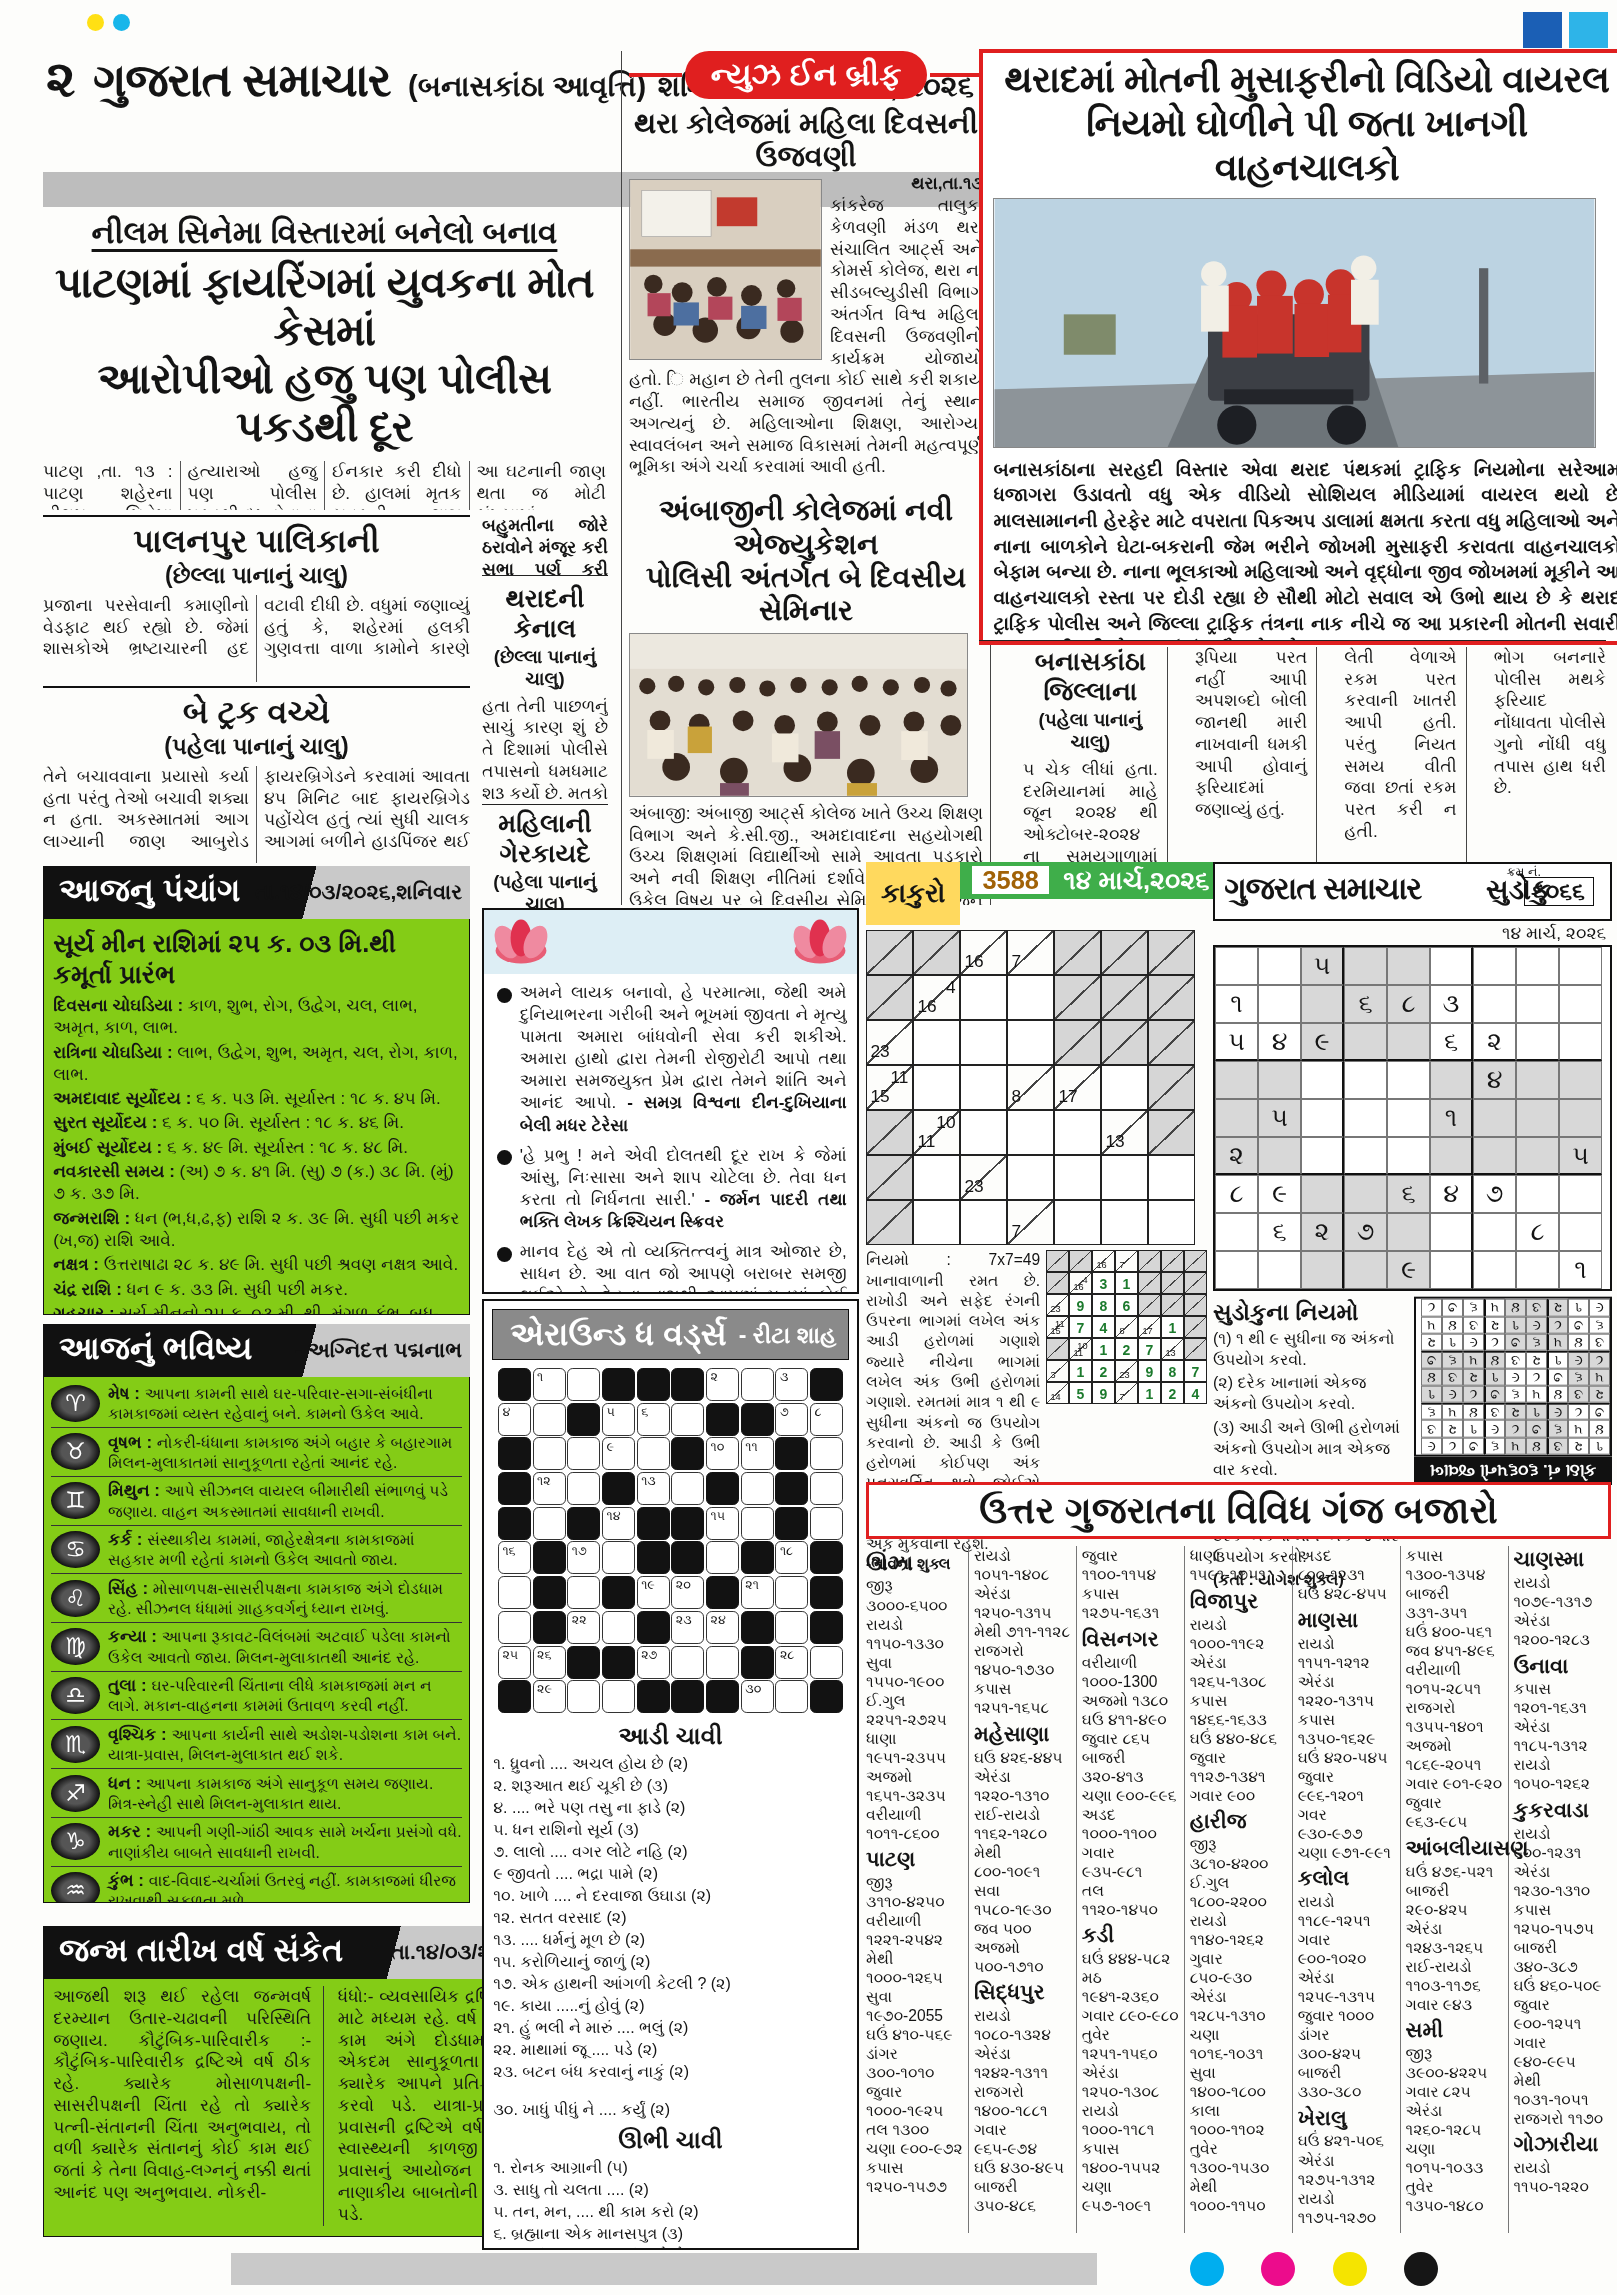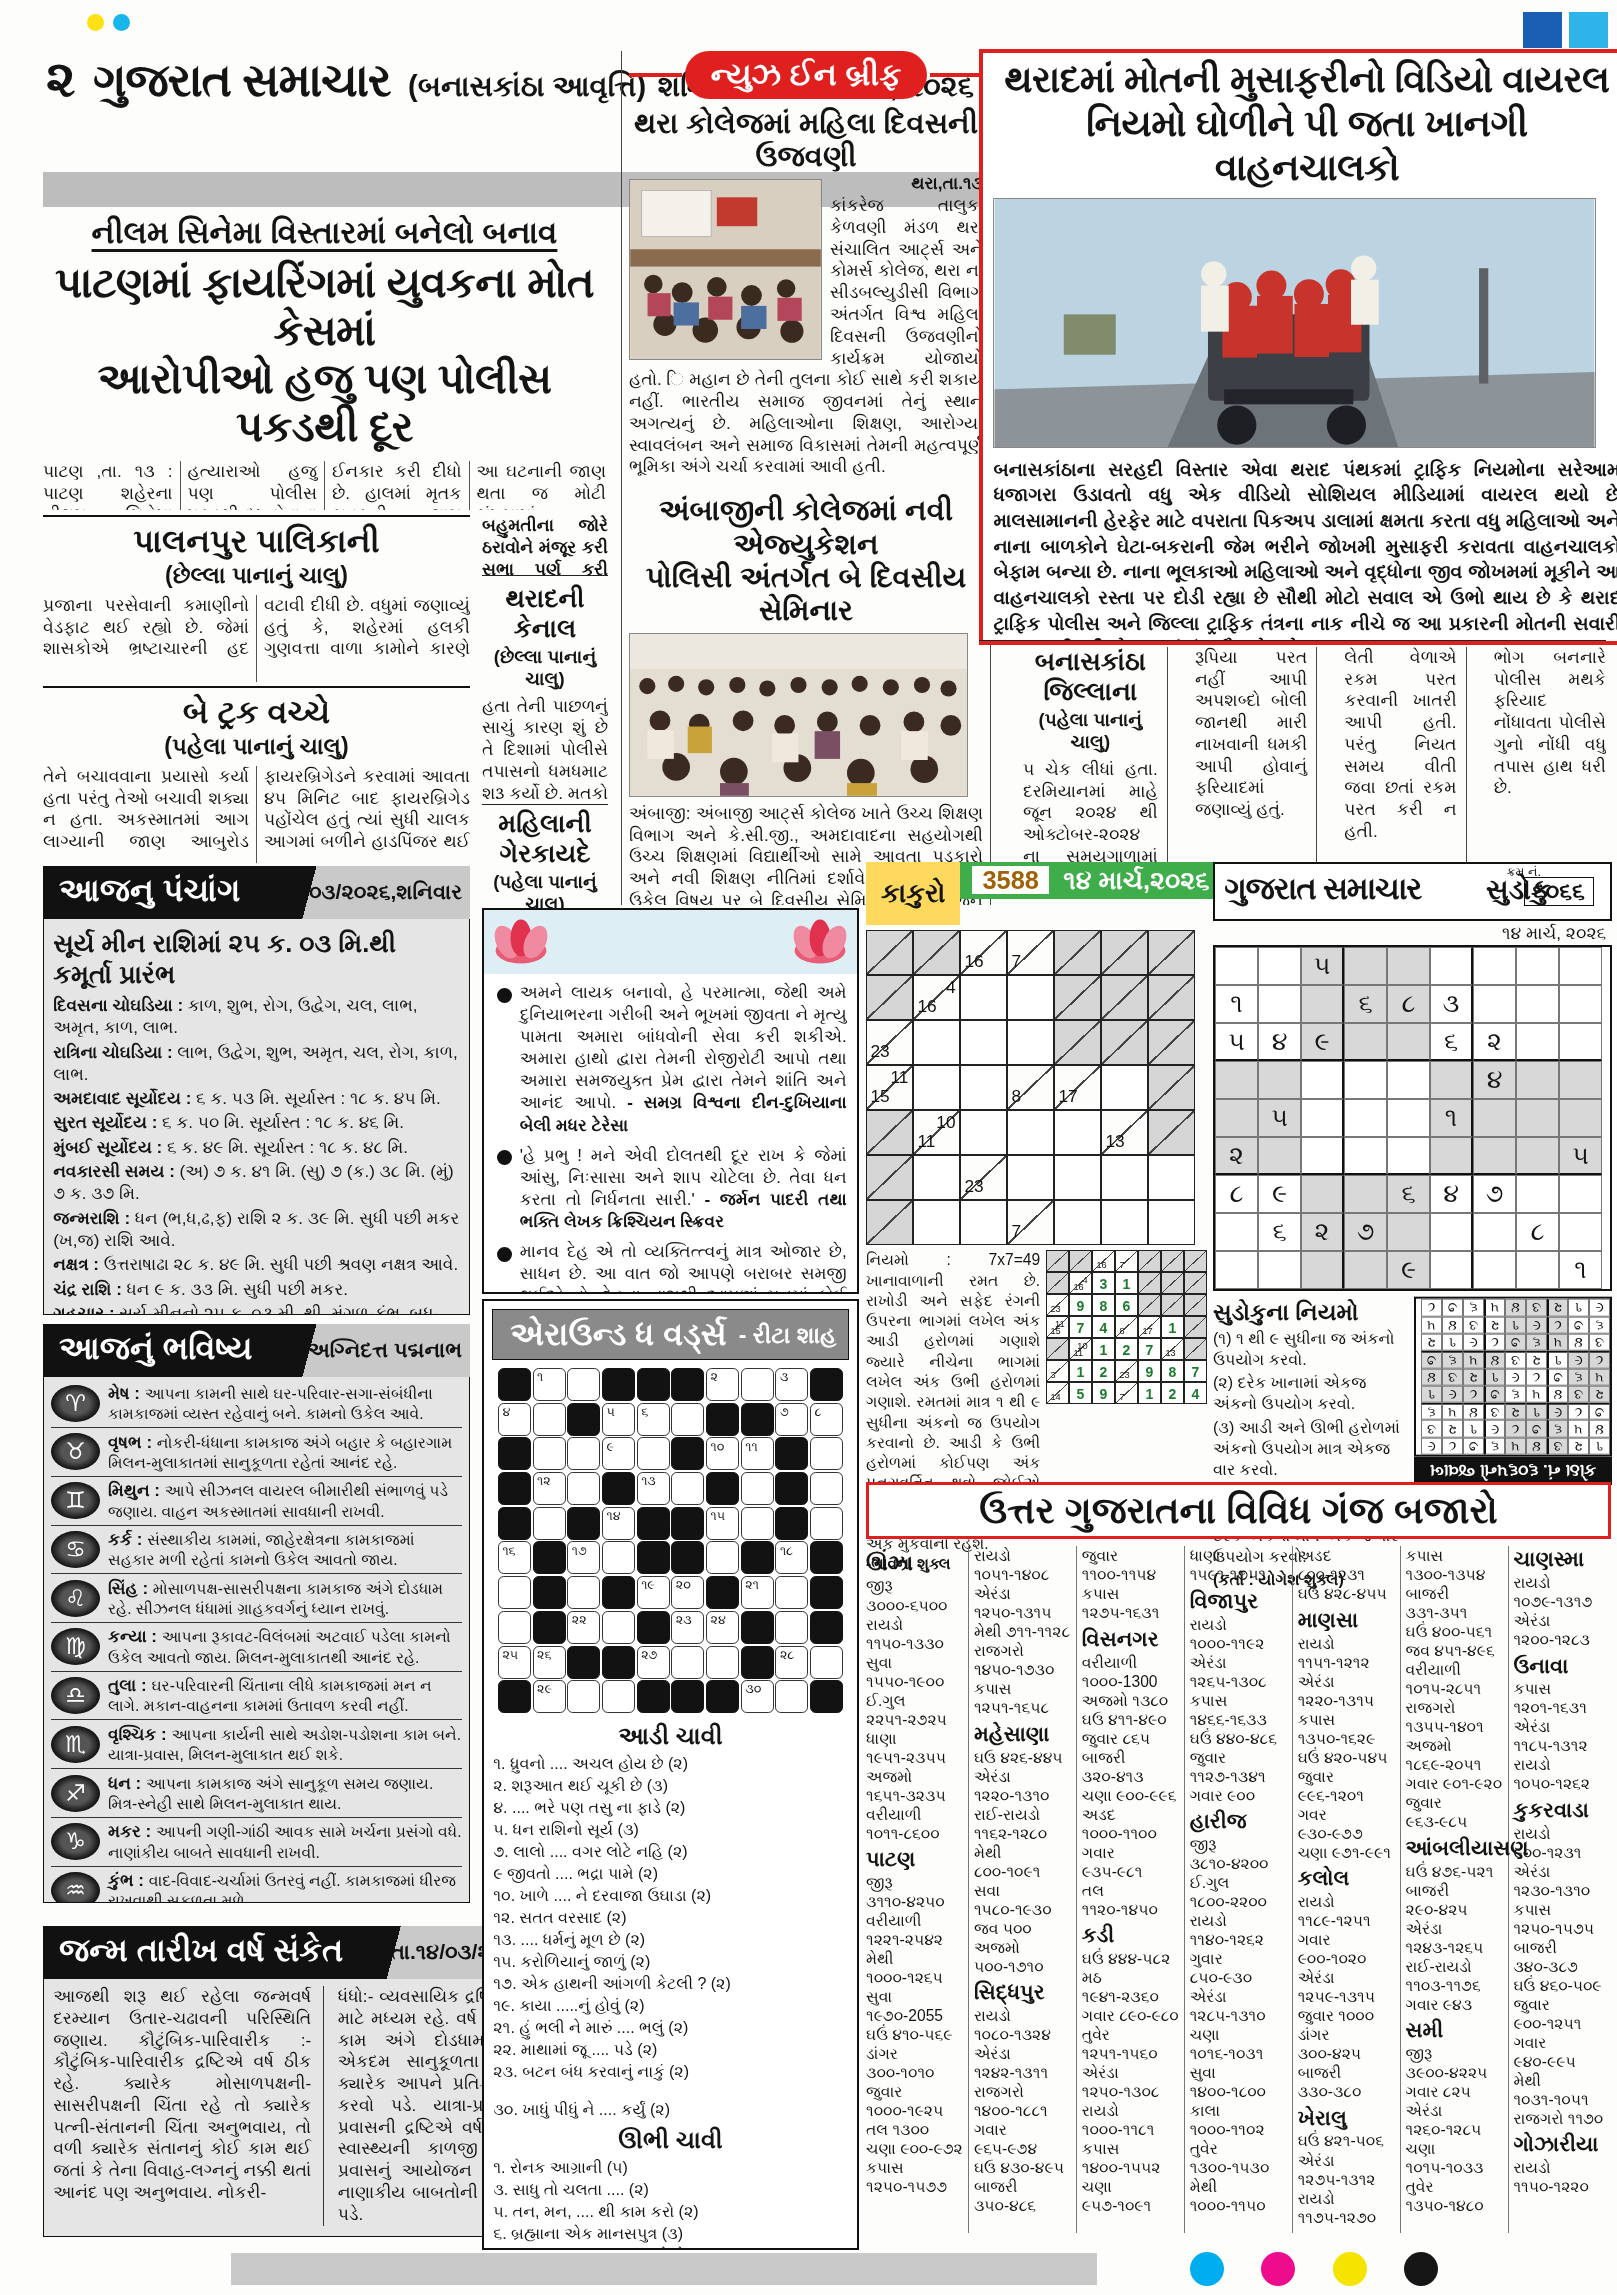--- a/index.html
+++ b/index.html
@@ -32,21 +32,21 @@
   .contbox{border-top:2.3px solid #111;border-bottom:2.3px solid #111;padding-top:5.8px;}
   .cont-t{font-size:32px;font-weight:900;text-align:center;}
   .cont-s{font-size:23px;font-weight:bold;text-align:center;margin:2.3px 0 5.8px;}
   .cont-t.small{font-size:25.4px;}
   .cont-s.small{font-size:18.5px;}
 
   
   .sec-head{position:relative;height:53px;background:linear-gradient(105deg,#111 0 62%,#c9c9c9 62% 100%);}
   .sec-head .t{position:absolute;left:16px;top:5.8px;color:#fff;font-size:32px;font-weight:900;}
   .sec-head .d{position:absolute;right:8px;top:14px;color:#111;font-size:21px;font-weight:bold;}
-  .panel{border:1.7px solid #111;border-top:none;background:#e5e5e5;padding:7px 9.2px;}
+  .panel{border:1.7px solid #111;border-top:none;background:#84cc16;padding:7px 9.2px;}
   .pline{font-size:17px;line-height:1.3;margin:0 0 2.3px;}
   .pline .lbl{font-weight:bold;}
   .pbig{font-size:25.4px;font-weight:900;line-height:1.2;margin:2.3px 0 5.8px;}
 
   
   .horo-row{display:flex;align-items:center;border-bottom:1.2px solid #333;padding:3.5px 0;}
   .zod{flex:0 0 49px;height:37px;background:radial-gradient(#555 0 40%,#111 70%);border-radius:50%;
        color:#fff;font-size:23px;display:flex;align-items:center;justify-content:center;margin-right:8px;}
   .horo-txt{font-size:15.6px;line-height:1.25;}
   .horo-txt .nm{font-weight:bold;font-size:17px;}

